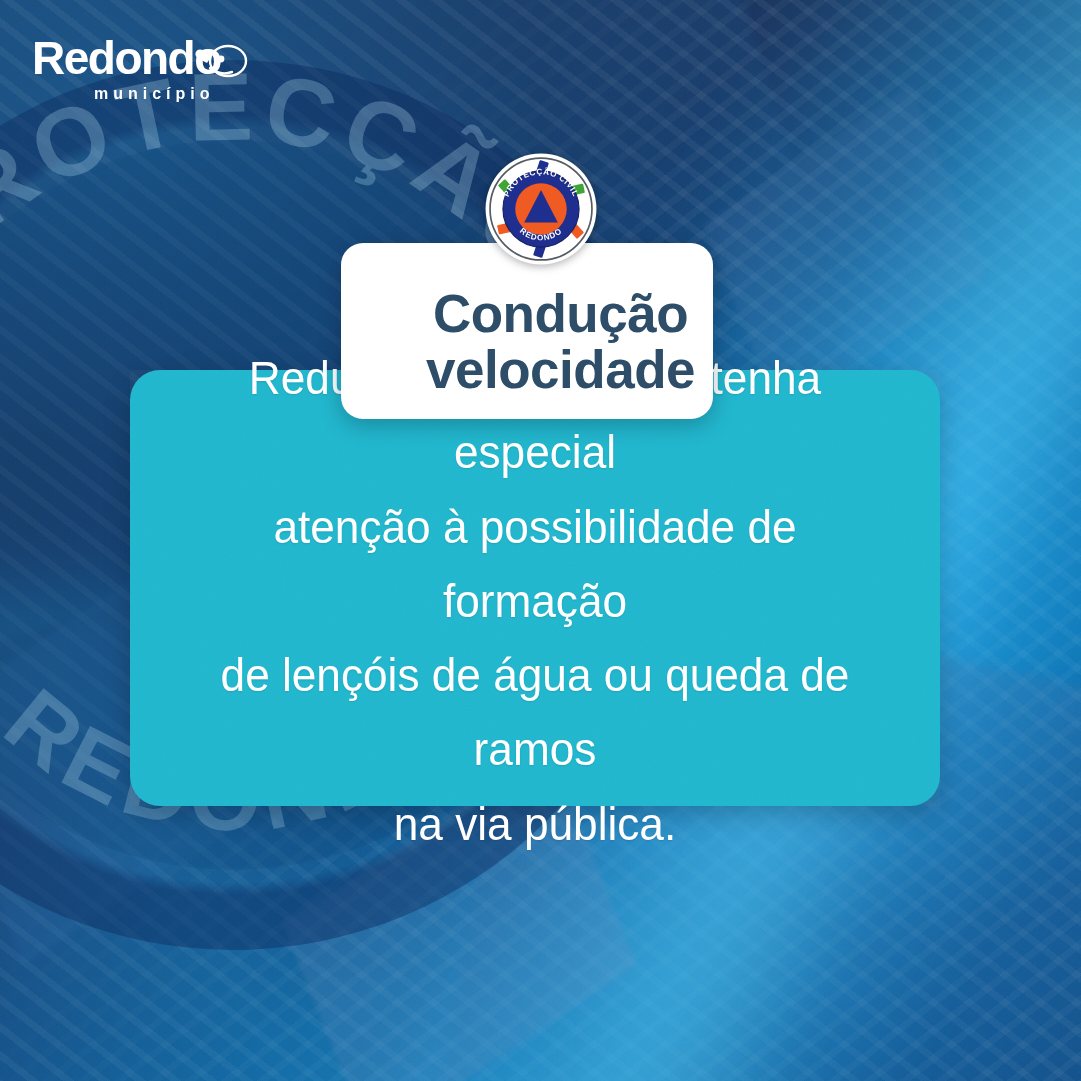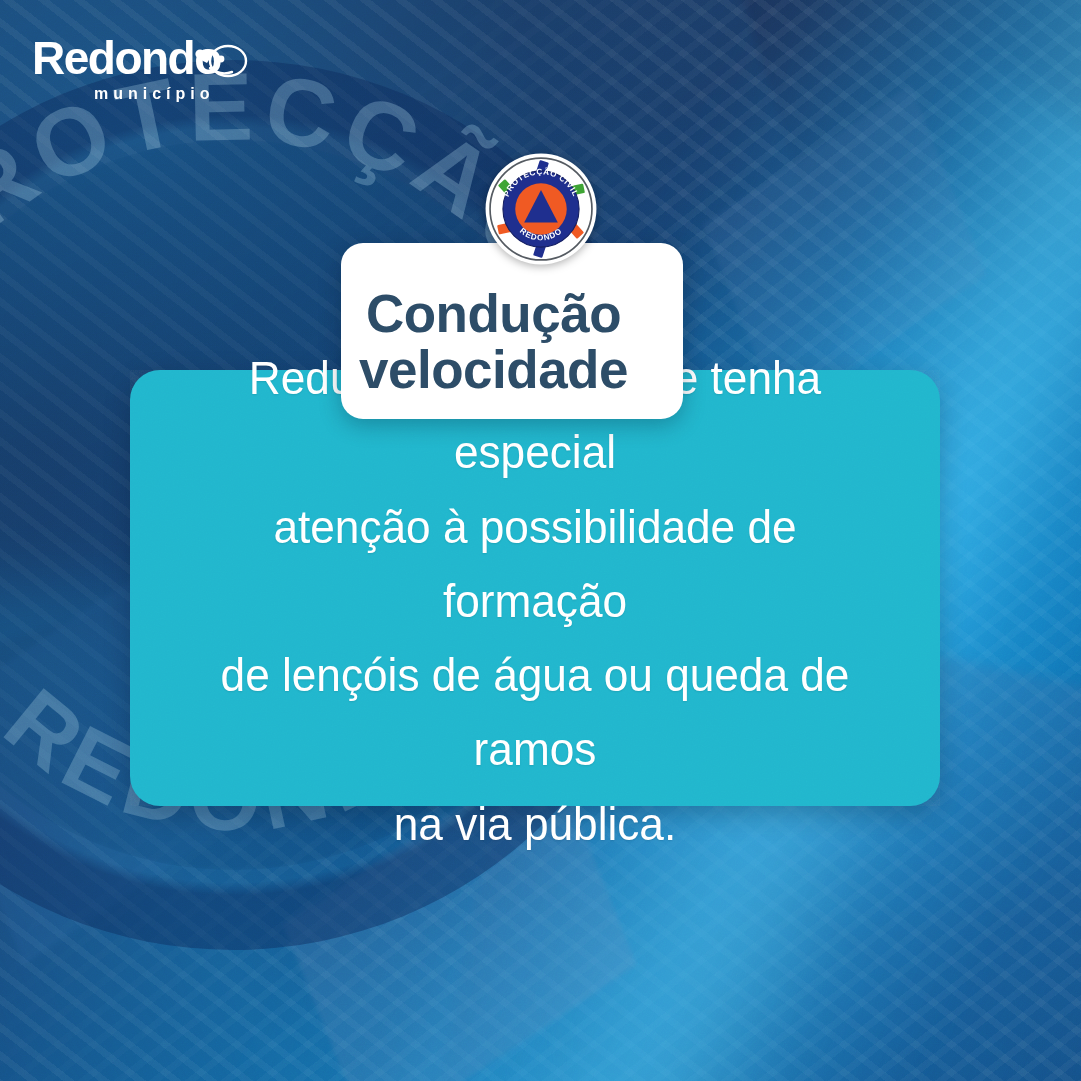--- a/index.html
+++ b/index.html
@@ -105,24 +105,24 @@
 
   
   .badge{
     position:absolute;left:485px;top:153px;width:112px;height:112px;z-index:6;
     filter:drop-shadow(0 2px 4px rgba(0,0,0,.30));
   }
   .badge svg{width:100%;height:100%;display:block;}
 
   
   .title-card{
-    position:absolute;left:341px;top:243px;width:342px;height:176px;
+    position:absolute;left:341px;top:243px;width:372px;height:176px;
     background:#ffffff;border-radius:22px;z-index:5;
     box-shadow:0 6px 22px rgba(4,18,40,.28);
-    display:flex;align-items:center;justify-content:flex-start;
+    display:flex;align-items:center;justify-content:flex-end;
   }
   .title-text{
     color:#2d4d68;font-family:"Liberation Sans",sans-serif;
     font-weight:bold;font-size:53px;line-height:1.06;text-align:center;
     letter-spacing:-0.5px;padding:0 18px;margin-top:22px;
   }
 
   
   .body-card{
     position:absolute;left:130px;top:370px;width:810px;height:436px;

